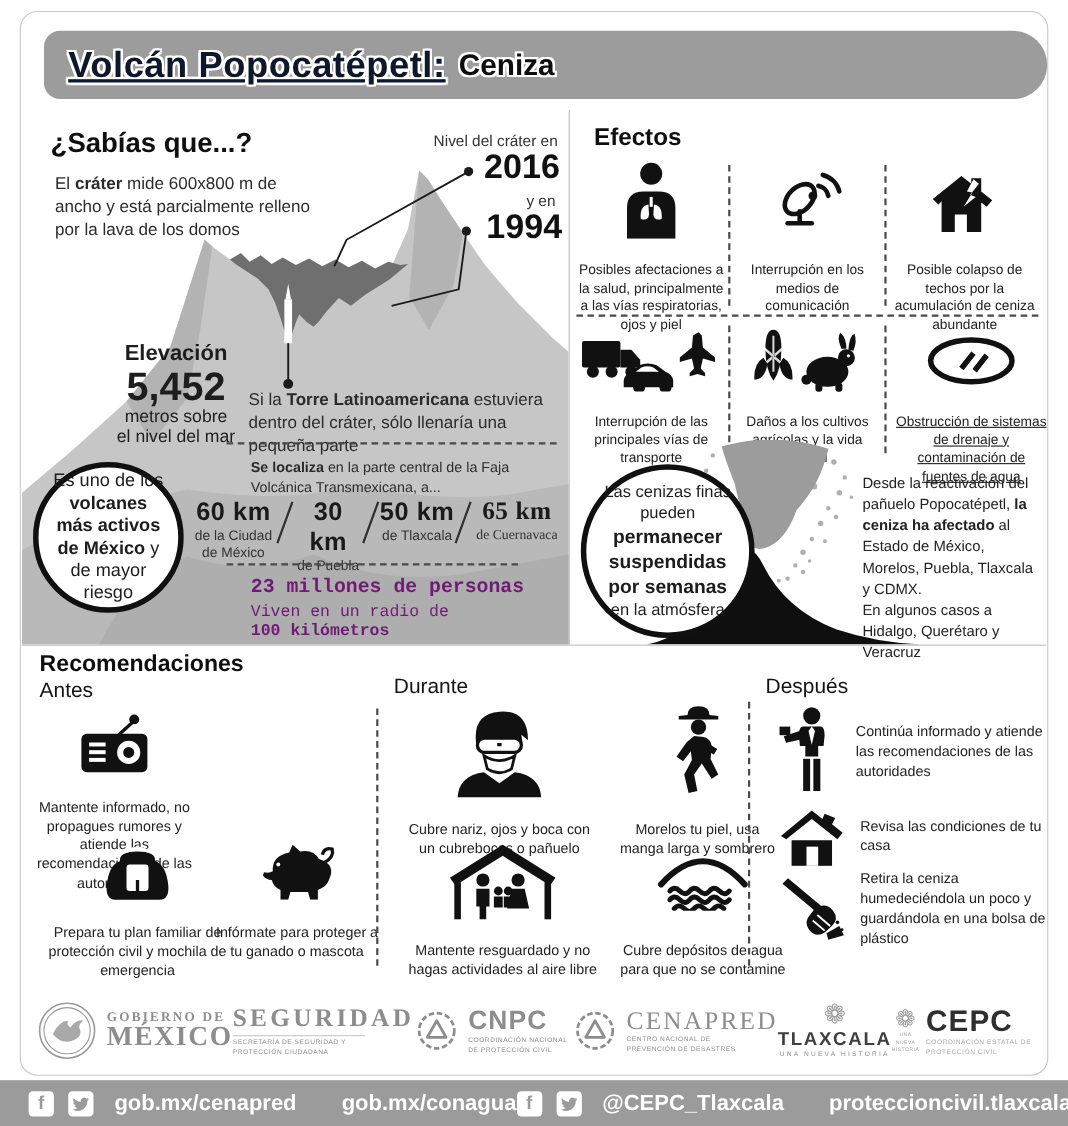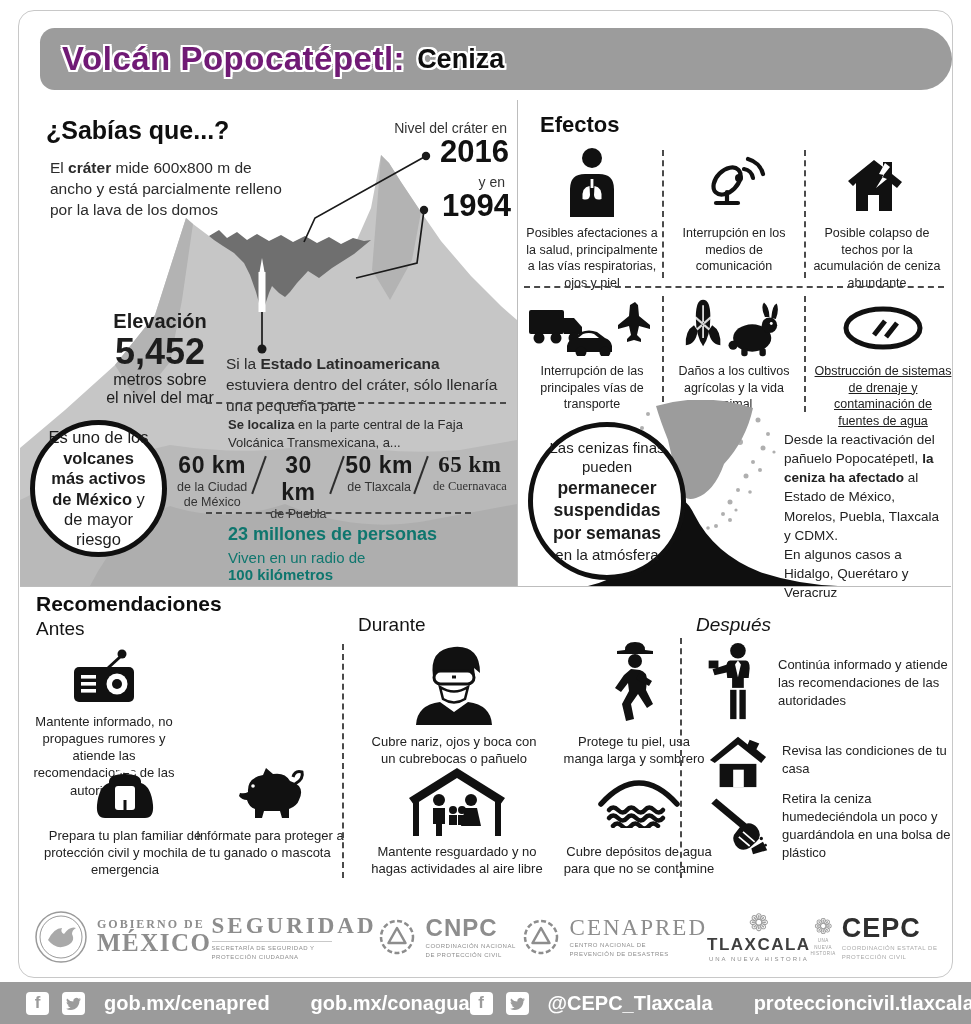--- a/index.html
+++ b/index.html
@@ -6,21 +6,21 @@
   #page{position:relative;width:971px;height:1024px;background:#fff;overflow:hidden;
         font-family:"Liberation Sans","DejaVu Sans",sans-serif;color:#1c1c1c;margin:0 auto;}
   .abs{position:absolute;}
   .b{font-weight:700;}
   .outlined{text-shadow:-2px -2px 0 #fff,2px -2px 0 #fff,-2px 2px 0 #fff,2px 2px 0 #fff,
             0 -2px 0 #fff,0 2px 0 #fff,-2px 0 0 #fff,2px 0 0 #fff;}
   .dash-h{border-top:2.5px dashed #4a4a4a;height:0;}
   .dash-v{border-left:2.5px dashed #4a4a4a;width:0;}
   .cell{position:absolute;display:flex;flex-direction:column;align-items:center;text-align:center;}
   .cell .icon-wrap{display:flex;align-items:center;justify-content:center;}
-  .cell-text{font-size:12.5px;line-height:1.32;color:#222;margin-top:5px;}
+  .cell-text{font-size:12.5px;line-height:1.32;color:#222;margin-top:17px;}
   .circle-badge{position:absolute;background:#fff;border:5px solid #101010;border-radius:50%;
         display:flex;align-items:center;justify-content:center;text-align:center;box-sizing:border-box;}
   .drow{position:absolute;display:flex;align-items:center;gap:14px;}
   .drow .dtext{font-size:13px;line-height:1.38;color:#222;}
   .fgroup{display:flex;align-items:center;gap:9px;color:#8d8d8d;}
   .fdiv{width:1px;height:46px;background:#c9c9c9;}
   .serif{font-family:"Liberation Serif","DejaVu Serif",serif;}
   .tinycaps{font-size:6px;letter-spacing:.5px;line-height:1.5;text-transform:uppercase;}
   #bar{position:absolute;left:0;right:0;bottom:0;height:42px;background:#9b9b9b;display:flex;
        align-items:center;justify-content:space-between;padding:0 26px;color:#fff;font-weight:700;font-size:20px;}
@@ -33,21 +33,21 @@
   .dist-place{font-size:12.5px;color:#333;line-height:1.2;margin-top:1px;}
 </style>
 </head>
 <body>
 
 <div id="page">
 
   <div class="abs" style="left:18px;top:10px;width:933px;height:966px;border:1px solid #c8c8c8;border-radius:16px;"></div>
 
   <div class="abs" style="left:40px;top:28px;width:912px;height:62px;background:#9c9c9c;border-radius:16px 34px 34px 16px;display:flex;align-items:center;padding-left:22px;gap:12px;box-sizing:border-box;">
-    <span class="outlined" style="font-size:33px;font-weight:800;color:#701a75;letter-spacing:.5px;">Volcán Popocatépetl:</span>
+    <span class="outlined" style="font-size:33px;font-weight:800;color:#0f172a;letter-spacing:.5px;text-decoration:underline;">Volcán Popocatépetl:</span>
     <span class="outlined" style="font-size:27px;font-weight:800;color:#0e0e0e;">Ceniza</span>
   </div>
 
   <div class="abs" style="left:20px;top:100px;width:497px;height:486px;">
 
     <svg class="abs" style="left:0;top:0;" width="497" height="486" viewBox="0 0 497 486">
       <path fill="#c6c6c6" d="M0 486 L0 348 45 310 95 265 135 215 166 118 173 124 181 130 189 136 205 142 225 147 250 150 280 148 310 146 336 142 351 108 361 55 369 63 381 82 401 112 421 141 451 176 481 206 497 220 497 486 Z"></path>
       <path fill="#b9b9b9" d="M0 486 V400 Q80 360 150 345 Q240 358 300 342 Q380 356 440 350 L497 340 V486 Z"></path>
       <path fill="#aeaeae" d="M70 486 Q100 426 150 406 Q205 424 265 404 Q330 432 400 422 L497 404 V486 Z"></path>
       <path fill="#b3b3b3" d="M135 215 166 118 173 124 162 200 150 262 118 302 95 265 Z"></path>
@@ -76,21 +76,21 @@
     <div class="abs b" style="right:6px;top:88px;font-size:31px;font-weight:800;color:#111;">1994</div>
 
     <div class="abs" style="left:55px;top:210px;width:170px;text-align:center;color:#1d1d1d;">
       <div class="b" style="font-size:20px;font-weight:800;">Elevación</div>
       <div class="b" style="font-size:36px;font-weight:800;line-height:1.05;">5,452</div>
       <div style="font-size:16px;">metros sobre</div>
       <div style="font-size:16px;">el nivel del mar</div>
     </div>
 
     <div class="abs" style="left:206px;top:254px;width:278px;font-size:15.5px;line-height:1.35;color:#2b2b2b;">
-      <span>Si la </span><span class="b">Estado Latinoamericana</span><span> estuviera dentro del cráter, sólo llenaría una pequeña parte</span>
+      <span>Si la </span><span class="b">Torre Latinoamericana</span><span> estuviera dentro del cráter, sólo llenaría una pequeña parte</span>
     </div>
 
     <div class="abs dash-h" style="left:186px;top:302px;width:300px;"></div>
 
     <div class="abs" style="left:208px;top:316px;width:292px;font-size:13px;line-height:1.35;color:#2b2b2b;">
       <span class="b">Se localiza</span><span> en la parte central de la Faja Volcánica Transmexicana, a...</span>
     </div>
 
     <div class="abs" style="left:152px;top:352px;width:340px;display:flex;align-items:flex-start;">
       <div class="dist" style="width:88px;">
@@ -109,21 +109,21 @@
       </div>
       <div class="slash"></div>
       <div class="dist" style="width:92px;font-family:Liberation Serif, serif;">
         <div class="dist-km">65 km</div>
         <div class="dist-place">de Cuernavaca</div>
       </div>
     </div>
 
     <div class="abs dash-h" style="left:186px;top:412px;width:265px;"></div>
 
-    <div class="abs" style="left:208px;top:424px;color:#0f766e;">
+    <div class="abs" style="left:208px;top:424px;color:#701a75;font-family:Liberation Mono, monospace;">
       <div class="b" style="font-size:18px;font-weight:800;">23 millones de personas</div>
       <div style="font-size:15px;margin-top:4px;">Viven en un radio de</div>
       <div class="b" style="font-size:15px;font-weight:800;">100 kilómetros</div>
     </div>
 
     <div class="circle-badge" style="left:10px;top:320px;width:137px;height:137px;font-size:16.5px;line-height:1.24;padding:10px;">
       <div>
         <span>Es uno de los </span><span class="b">volcanes más activos de México</span><span> y de mayor riesgo</span>
       </div>
     </div>
@@ -329,21 +329,21 @@
     </div>
     <div class="cell" style="left:538px;top:46px;width:152px;">
       <div class="icon-wrap" style="height:90px;">
         <svg width="66" height="86" viewBox="0 0 66 86">
             <path fill="#111" d="M24 10 q0-8 10-8 q10 0 10 8 l8 1 v3 l-36 0 v-3 Z"></path>
             <circle cx="34" cy="21" r="7" fill="#111"></circle>
             <path fill="#111" d="M30 29 l9 1 q7 2 7 10 l-1 10 7 14 -6 4 -9-14 -7 10 3 15 -8 2 -4-17 7-13 -1-8 -7 9 -6-4 9-13 Z"></path>
             <path fill="#111" d="M38 33 l13 8 -3 5 -13-7 Z"></path>
           </svg>
       </div>
-      <div class="cell-text" style="font-size:13px;">Protege tu piel, usa manga larga y sombrero</div>
+      <div class="cell-text" style="font-size:13px;">Morelos tu piel, usa manga larga y sombrero</div>
     </div>
     <div class="cell" style="left:348px;top:168px;width:178px;">
       <div class="icon-wrap" style="height:78px;">
         <svg width="104" height="74" viewBox="0 0 104 74">
             <g fill="#111">
               <path d="M4 36 L52 6 l48 30 -5 7 -43-27 -43 27 Z"></path>
               <rect x="8" y="40" width="6" height="34"></rect>
               <rect x="90" y="40" width="6" height="34"></rect>
               <circle cx="34" cy="38" r="6"></circle>
               <path d="M28 46 h12 v16 h-3 v12 h-6 v-12 h-3 Z"></path>
@@ -367,21 +367,21 @@
               <path d="M16 48 q4-5 9 0 t9 0 t9 0 t9 0 t9 0 t9 0"></path>
               <path d="M20 56 q4-5 9 0 t9 0 t9 0 t9 0 t9 0"></path>
             </g>
           </svg>
       </div>
       <div class="cell-text" style="font-size:13px;">Cubre depósitos de agua para que no se contamine</div>
     </div>
 
     <div class="abs dash-v" style="left:660px;top:46px;height:240px;"></div>
 
-    <div class="abs" style="left:676px;top:22px;font-size:19px;font-weight:500;color:#141414;font-style:italic;">Después</div>
+    <div class="abs" style="left:676px;top:22px;font-size:19px;font-weight:500;color:#141414;">Después</div>
     <div class="drow" style="left:688px;top:50px;width:245px;">
       <div class="icon-wrap" style="width:60px;display:flex;justify-content:center;">
         <svg width="56" height="82" viewBox="0 0 56 84">
             <circle cx="30" cy="9" r="8" fill="#111"></circle>
             <path fill="#111" d="M22 19 h16 q4 0 4 8 l-1 10 -5 0 0 10 h-12 l0-10 -5 0 -1-10 q0-8 4-8 Z"></path>
             <path fill="#111" d="M22 22 L4 28 l2 6 18-4 Z"></path>
             <rect x="0" y="19" width="10" height="8" fill="#111"></rect>
             <path d="M30 19 l3 4 -3 13 -3-13 Z" fill="#fff"></path>
             <rect x="21" y="47" width="18" height="2" fill="#fff"></rect>
             <rect x="22" y="49" width="6.5" height="30" fill="#111"></rect>

